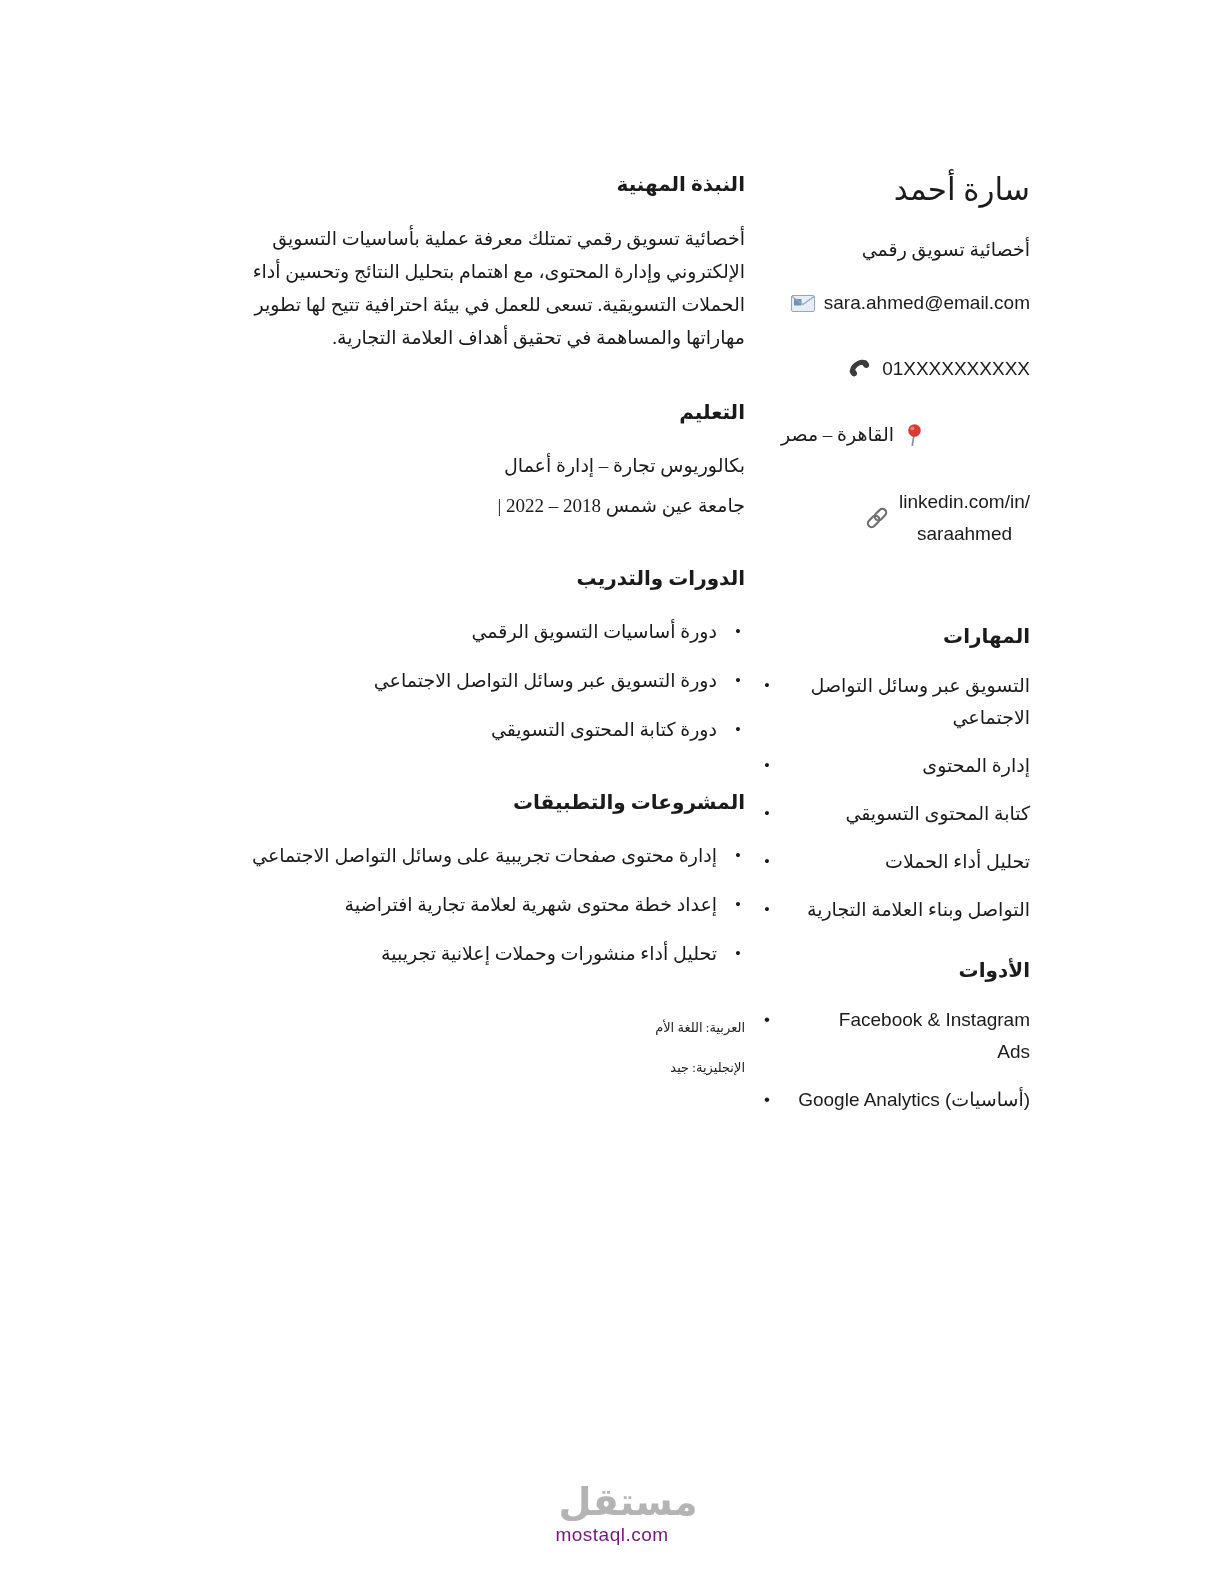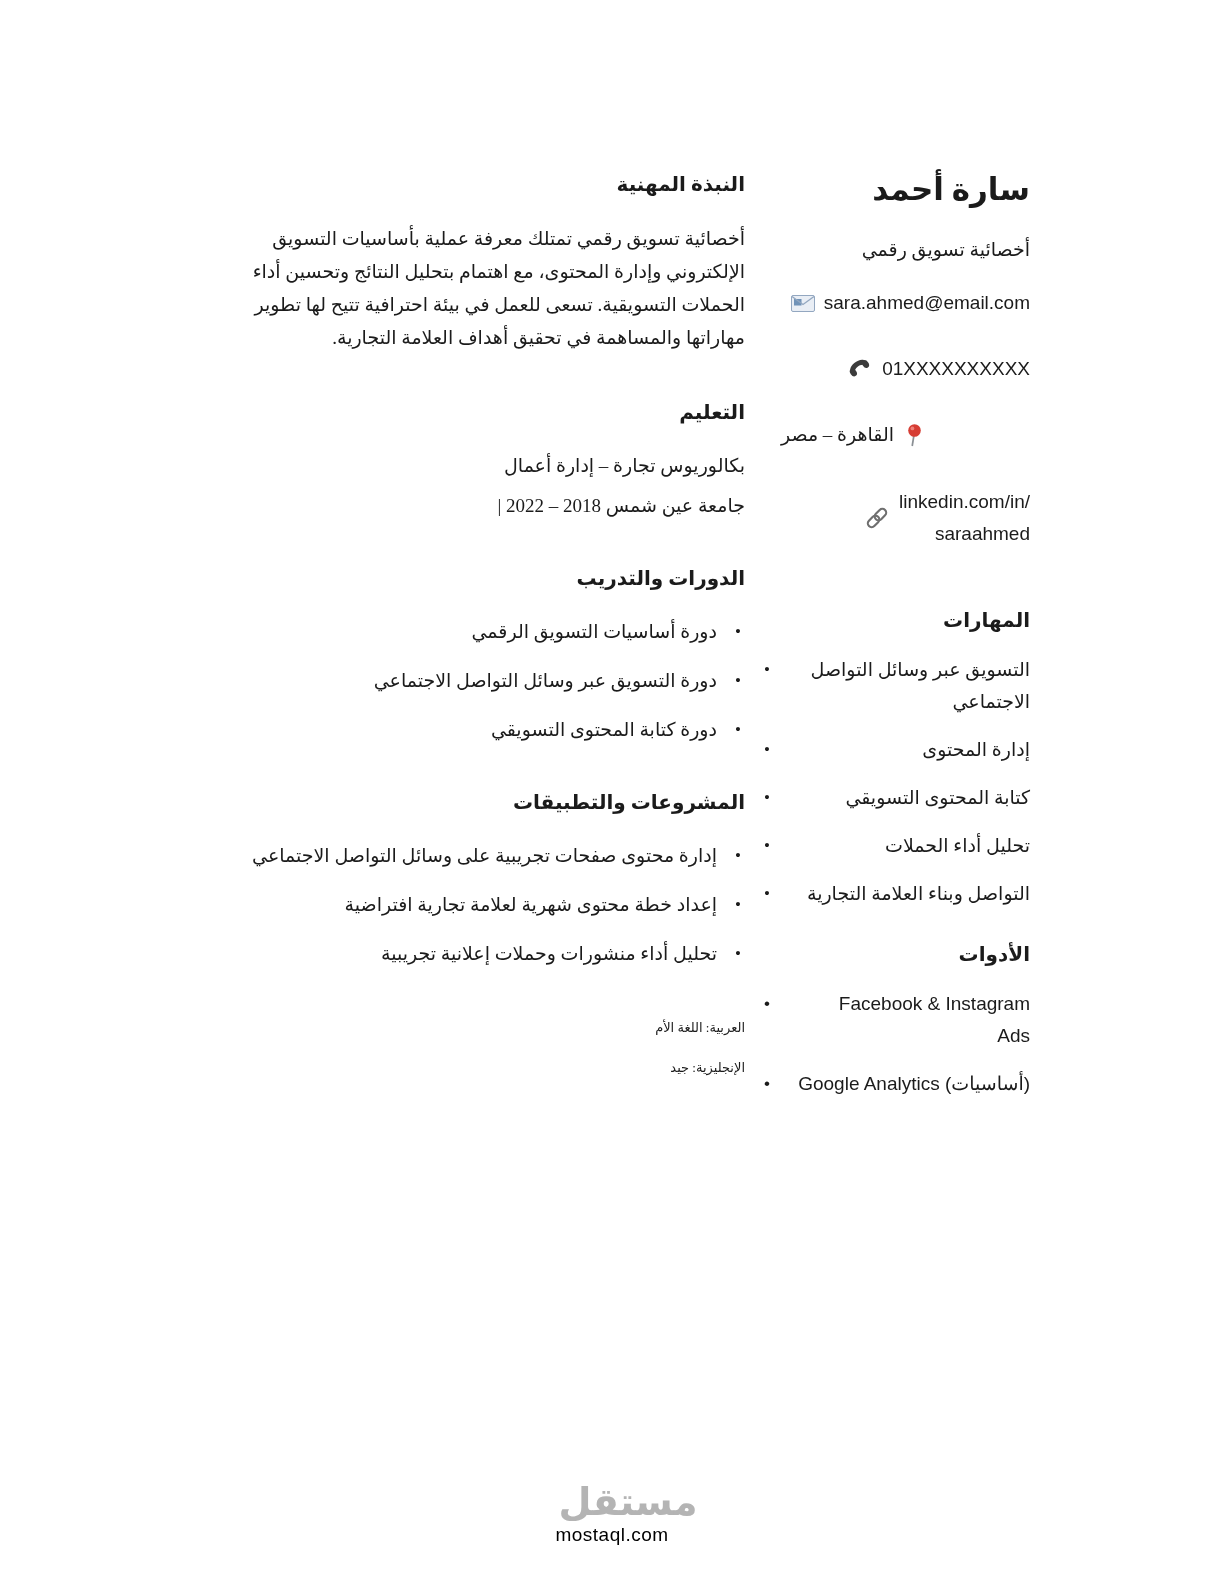--- a/index.html
+++ b/index.html
@@ -2,34 +2,34 @@
 <html lang="ar" dir="rtl"><head>
 <meta charset="utf-8">
 <style>
   html, body { margin:0; padding:0; background:#ffffff; }
   body { font-family:"Liberation Serif","DejaVu Sans",serif; color:#1b1b1b; }
   .page { position:relative; width:1224px; height:1584px; background:#ffffff; overflow:hidden; direction:rtl; }
   .content { position:absolute; top:170px; right:194px; width:820px; display:flex; gap:17px; direction:rtl; }
 
   
   .sidebar { flex:0 0 268px; width:268px; }
-  .name { font-size:31px; font-weight:700; text-align:right; line-height:40px; margin:0; }
+  .name { font-size:31px; font-weight:400; text-align:right; line-height:40px; margin:0; }
   .job-title { font-size:19px; margin-top:26px; text-align:right; line-height:28px; }
 
   .contacts { margin-top:24px; }
   .contact-row { display:flex; align-items:center; justify-content:flex-end; direction:ltr;
                  min-height:30px; margin-bottom:36px; gap:9px; }
   .contact-row.loc { padding-right:105px; }
   .cicon { display:inline-flex; align-items:center; flex:0 0 auto; }
   .ctext { font-size:19px; line-height:28px; }
   .latin { font-family:"Liberation Sans", sans-serif; }
-  .ta-r { text-align:right; }
+  .ta-r { text-align:center; }
   .linkedin-block { font-size:19px; line-height:32px; }
 
-  .s-heading { font-size:20px; font-weight:700; text-align:right; margin:56px 0 20px 0; line-height:28px; }
+  .s-heading { font-size:20px; font-weight:700; text-align:right; margin:72px 0 20px 0; line-height:28px; }
   .s-heading.tools-h { margin-top:30px; }
 
   ul.side-list { list-style:none; margin:0; padding:0; }
   ul.side-list li { position:relative; font-size:19px; line-height:32px;
                     margin-bottom:16px; padding-left:24px; }
   ul.side-list li::before { content:"\2022"; position:absolute; left:2px; top:0; font-size:17px; color:#1b1b1b; }
   ul.side-list li.tool-wrap { direction:ltr; text-align:right; padding-left:70px; }
   ul.side-list li.tool-line { direction:ltr; text-align:right; padding-left:0; white-space:nowrap; }
 
   
@@ -45,21 +45,21 @@
   ul.rlist { list-style:none; margin:0; padding:0; }
   ul.rlist li { position:relative; text-align:right; font-size:19px; line-height:32px;
                 margin-bottom:17px; padding-right:28px; }
   ul.rlist li::before { content:"\2022"; position:absolute; right:4px; top:0; font-size:17px; color:#1b1b1b; }
 
   .lang-line { font-size:13px; line-height:32px; text-align:right; margin:0 0 8px 0; }
 
   
   .watermark { position:absolute; left:0; right:0; bottom:38px; text-align:center; direction:rtl; }
   .wm-logo { font-size:38px; font-weight:700; color:#b4b4b4; line-height:40px;margin-left:32px; }
-  .wm-url { font-size:19px; color:#000000; letter-spacing:0.5px; margin-top:2px; direction:ltr; }
+  .wm-url { font-size:19px; color:#701a75; letter-spacing:0.5px; margin-top:2px; direction:ltr; }
 </style>
 </head>
 <body>
 
 <div class="page">
   <div class="content">
 
     <aside class="sidebar">
       <h1 class="name">سارة أحمد</h1>
       <div class="job-title">أخصائية تسويق رقمي</div>

